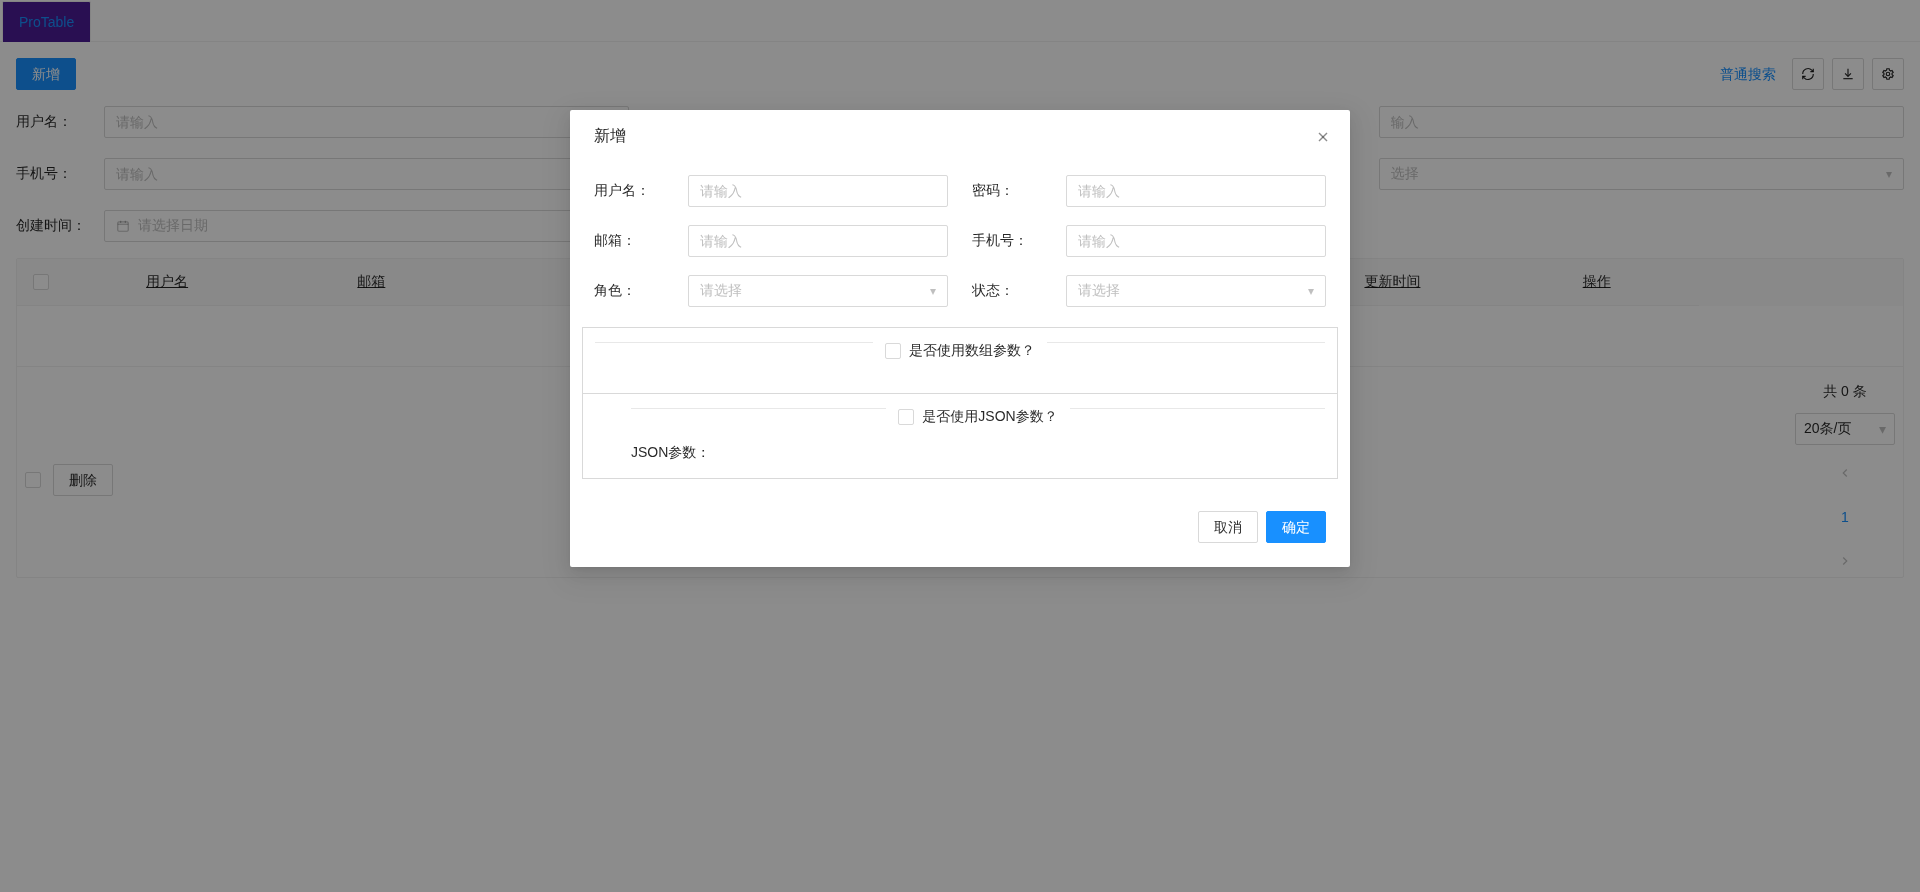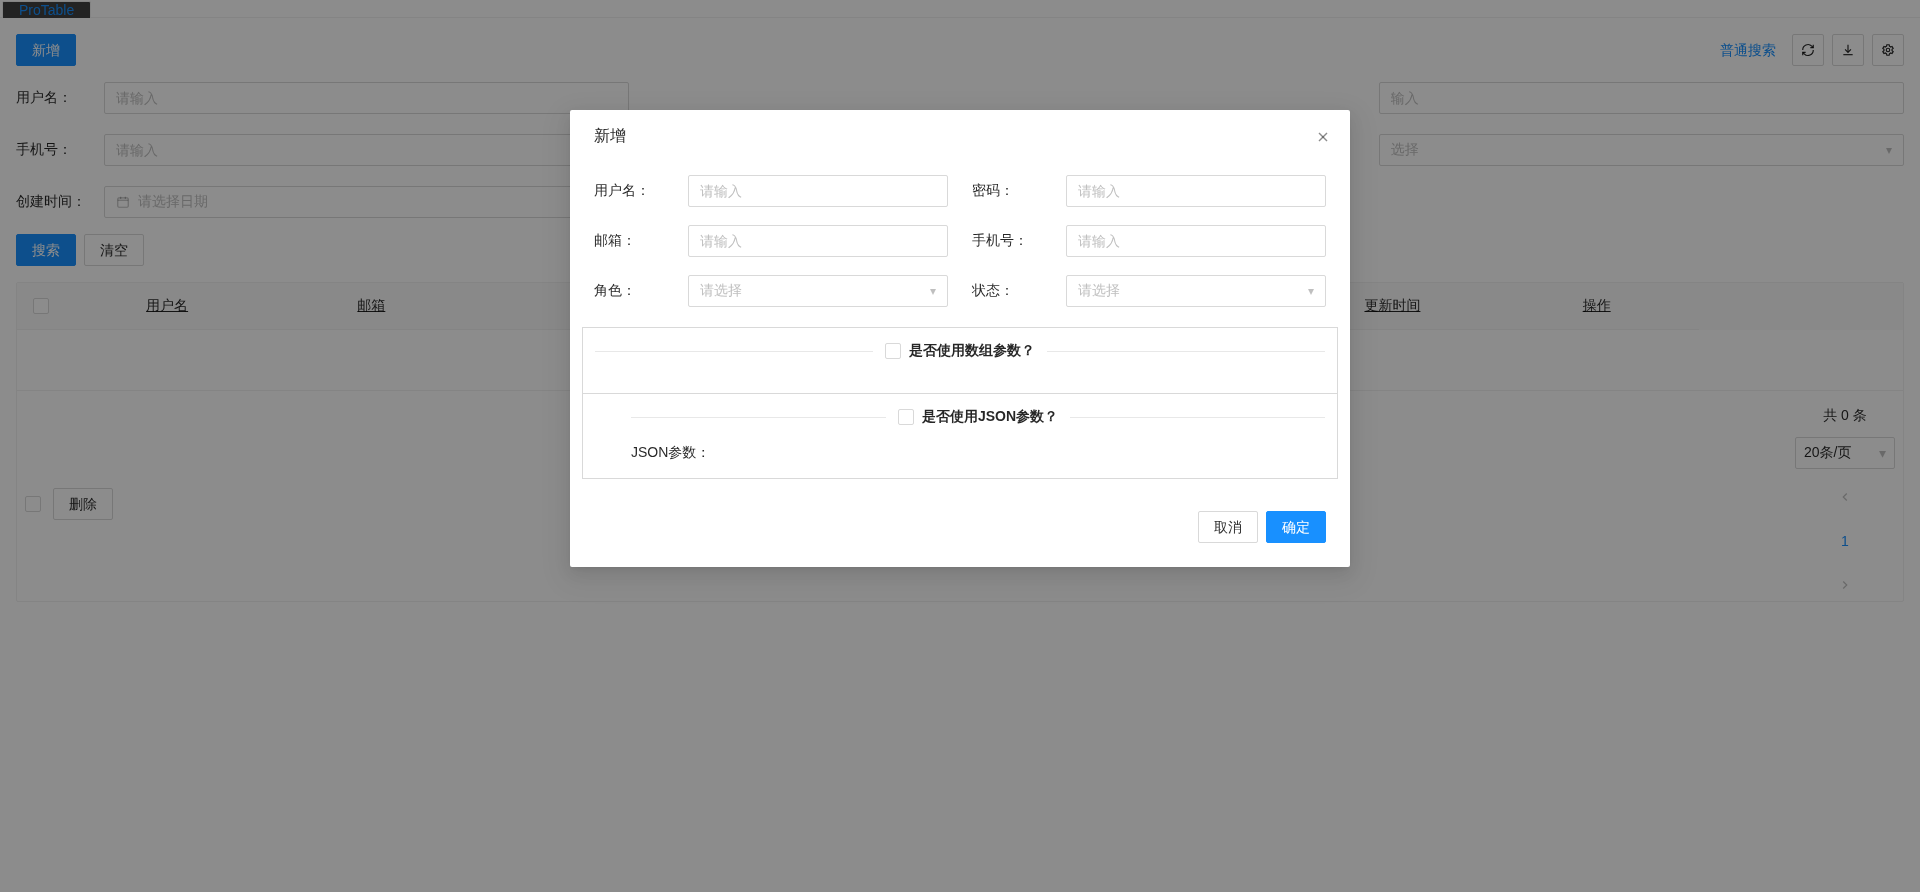--- a/index.html
+++ b/index.html
@@ -19,27 +19,27 @@
     background: #fff;
   }
 
   
   .tabs {
     border-bottom: 1px solid #f0f0f0;
     display: flex;
     padding: 0;
   }
   .tab {
-    padding: 0 16px;
+    padding: 12px 16px;
     color: #1890ff;
     border: 1px solid #f0f0f0;
     border-bottom: none;
     border-top-left-radius: 2px;
     border-top-right-radius: 2px;
-    background: #404040;
+    background: #4c1d95;
     margin-left: 2px;
     cursor: pointer;
     position: relative;
     top: 1px;
   }
 
   .content {
     padding: 16px;
   }
 
@@ -262,25 +262,24 @@
     padding: 14px 12px 16px;
     margin: 0;
     position: relative;
   }
   .fieldset + .fieldset { margin-top: -1px; padding-left: 48px; }
   .fieldset-row {
     display: flex; align-items: center;
     margin-bottom: 0;
   }
   .divider {
-    display: flex; align-items: center;
+    display: flex; 
     gap: 12px;
     margin: 0 0 18px 0;
     color: rgba(0,0,0,.85);
-    font-weight: bold;
   }
   .divider .line {
     flex: 1;
     height: 1px;
     background: #e8e8e8;
   }
   .divider .chk-row {
     display: flex; align-items: center; gap: 8px;
   }
   .fieldset-label {
@@ -394,24 +393,20 @@
                     <path d="M16 3v4"></path>
                   </svg>
               </span>
               <span class="placeholder">请选择日期</span>
             </span>
           </div>
         </div>
       </div>
     </div>
 
-    <div class="search-buttons">
-      <button class="btn btn-primary">搜索</button>
-      <button class="btn">清空</button>
-    </div>
 
     <div class="table">
       <div class="table-header">
         <div class="th">
           <span class="checkbox"></span>
         </div>
         <div class="th">用户名</div>
         <div class="th">邮箱</div>
         <div class="th"></div>
         <div class="th"></div>

